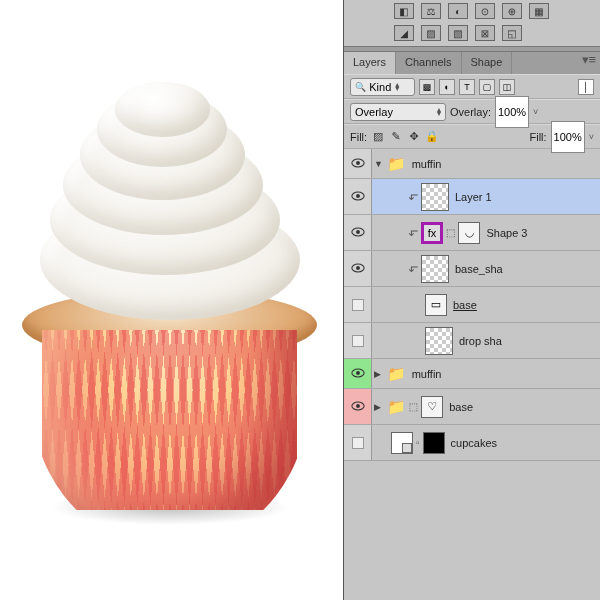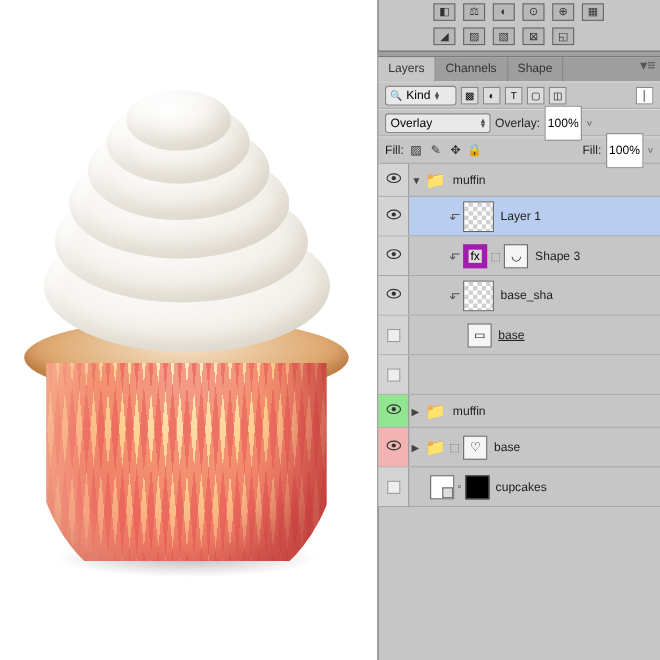--- a/index.html
+++ b/index.html
@@ -55,21 +55,21 @@
     linear-gradient(45deg, transparent 75%, #ccc 75%),
     linear-gradient(-45deg, transparent 75%, #ccc 75%);
     background-size: 8px 8px; background-position: 0 0, 0 4px, 4px -4px, -4px 0; }
   .black { background: #000; }
   .light { background: #f5f5f5; }
   .layer-name { font-size: 11px; color: #222; padding-left: 3px; }
   .layer-name.italic { font-style: italic; }
   .layer-name.underline { text-decoration: underline; }
   .link-chain { font-size: 10px; color: #555; }
   .clip-arrow { font-size: 12px; color: #555; transform: rotate(90deg); display: inline-block; width: 10px; }
-  .fx-box { width: 22px; height: 22px; border: 5px solid #a21caf; background: #ddd; display: flex; align-items: center; justify-content: center; font-size: 11px; }
+  .fx-box { width: 22px; height: 22px; border: 3px solid #a21caf; background: #ddd; display: flex; align-items: center; justify-content: center; font-size: 11px; }
   .smart { width: 22px; height: 22px; border: 1px solid #666; background: #fff; position: relative; }
   .smart::after { content: ''; position: absolute; right: 0; bottom: 0; width: 8px; height: 8px; background: #ddd; border: 1px solid #666; }
 
   
   .cream { width: 270px; height: 220px; position: relative; margin: 0 auto; }
   .swirl { position: absolute; border-radius: 50%; background: radial-gradient(ellipse at 40% 30%, #ffffff, #f2efe8 70%, #e6e1d5); box-shadow: inset -6px -10px 18px rgba(180,170,150,0.35), inset 8px 6px 14px rgba(255,255,255,0.9); }
   .s1 { width: 260px; height: 120px; left: 5px; top: 120px; }
   .s2 { width: 230px; height: 110px; left: 15px; top: 85px; }
   .s3 { width: 200px; height: 100px; left: 28px; top: 55px; }
   .s4 { width: 165px; height: 90px; left: 45px; top: 30px; }
@@ -251,20 +251,27 @@
               <span class="indent"></span>
             <div class="thumb mask light">▭</div>
             <span class="layer-name underline">base</span>
           </div>
         </div>
 
         <div class="layer">
           <div class="vis">
               <div class="empty-box"></div>
             </div>
+          <div class="layer-content">
+            <span class="indent"></span>
+              <span class="indent"></span>
+              <span class="indent"></span>
+            <div class="thumb checker"></div>
+            <span class="layer-name">drop sha</span>
+          </div>
         </div>
 
         <div class="layer small green">
           <div class="vis">
               <span class="eye"><svg viewBox="0 0 16 10">
                   <ellipse cx="8" cy="5" rx="7" ry="4.5" fill="none" stroke="#333" stroke-width="1.2"></ellipse>
                   <circle cx="8" cy="5" r="2.2" fill="#333"></circle>
                 </svg></span>
             </div>
           <div class="layer-content">

